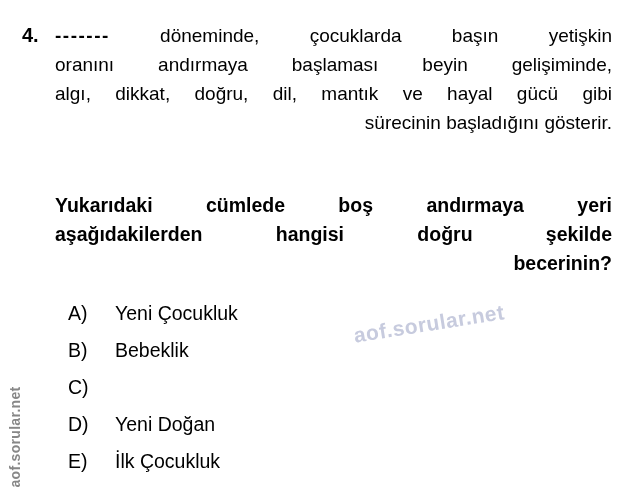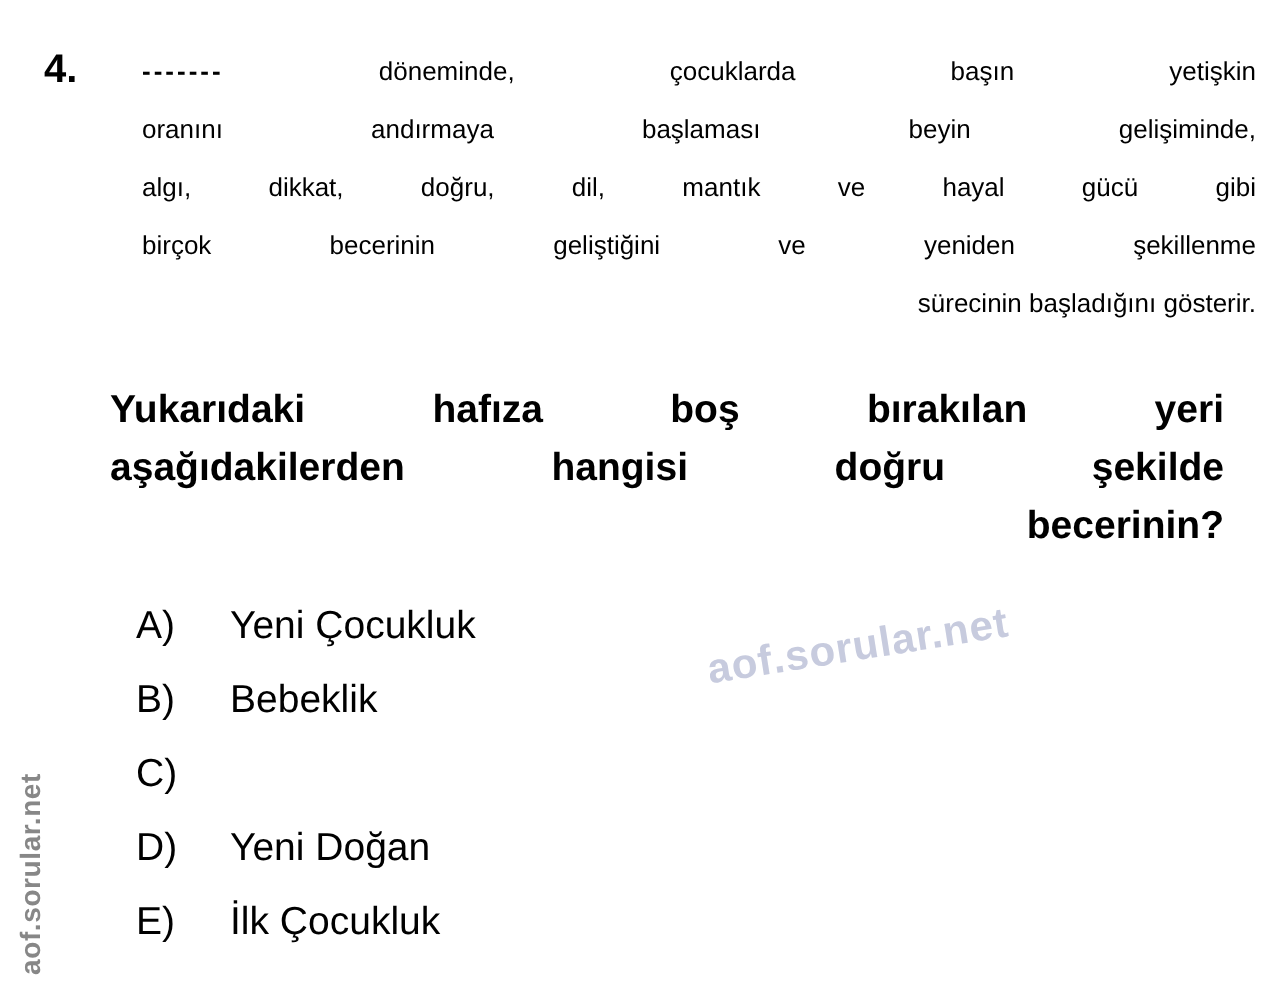--- a/index.html
+++ b/index.html
@@ -20,24 +20,24 @@
     left: 22px;
     top: 21px;
     font-size: 20px;
     font-weight: bold;
     line-height: 29px;
   }
 
   
   .qbody {
     position: absolute;
-    left: 71px;
+    left: 55px;
     top: 21px;
     width: 557px;
-    font-size: 13px;
+    font-size: 19px;
     line-height: 29px;
     font-weight: normal;
   }
   .jline {
     text-align: justify;
     text-align-last: justify;
   }
   .lline { text-align: right; }
   .dashes {
     font-weight: bold;
@@ -108,26 +108,25 @@
 
   <span class="qnum">4.</span>
 
   <div class="qbody">
     <div class="jline">
       <span class="dashes">-------</span>
       <span>döneminde, çocuklarda başın yetişkin</span>
     </div>
     <div class="jline">oranını andırmaya başlaması beyin gelişiminde,</div>
     <div class="jline">algı, dikkat, doğru, dil, mantık ve hayal gücü gibi</div>
-    <div class="jline">birçok becerinin geliştiğini ve yeniden şekillenme</div>
     <div class="lline">sürecinin başladığını gösterir.</div>
   </div>
 
   <div class="qprompt">
-    <div class="jline">Yukarıdaki hafıza boş bırakılan yeri</div>
+    <div class="jline">Yukarıdaki cümlede boş andırmaya yeri</div>
     <div class="jline">aşağıdakilerden hangisi doğru şekilde</div>
     <div class="lline">becerinin?</div>
   </div>
 
   <div class="options">
     <div class="opt">
       <span class="opt-letter">A)</span>
       <span>Yeni Çocukluk</span>
     </div>
     <div class="opt">

